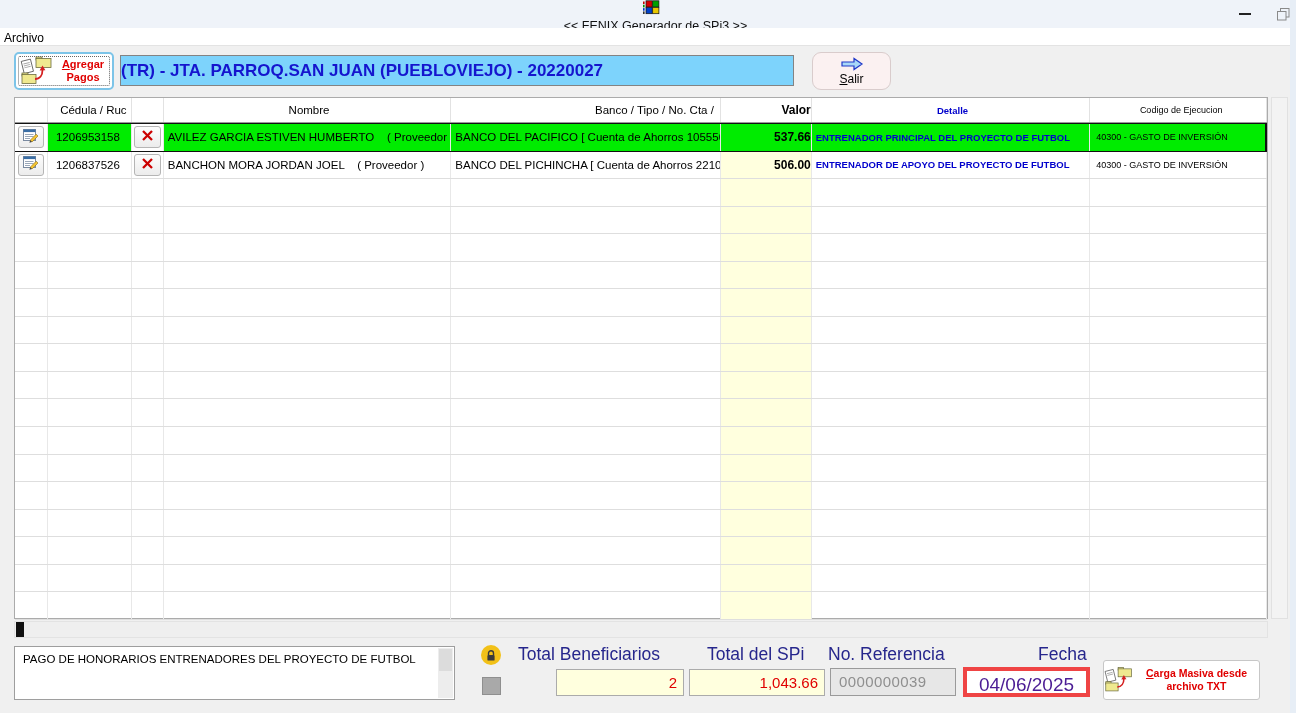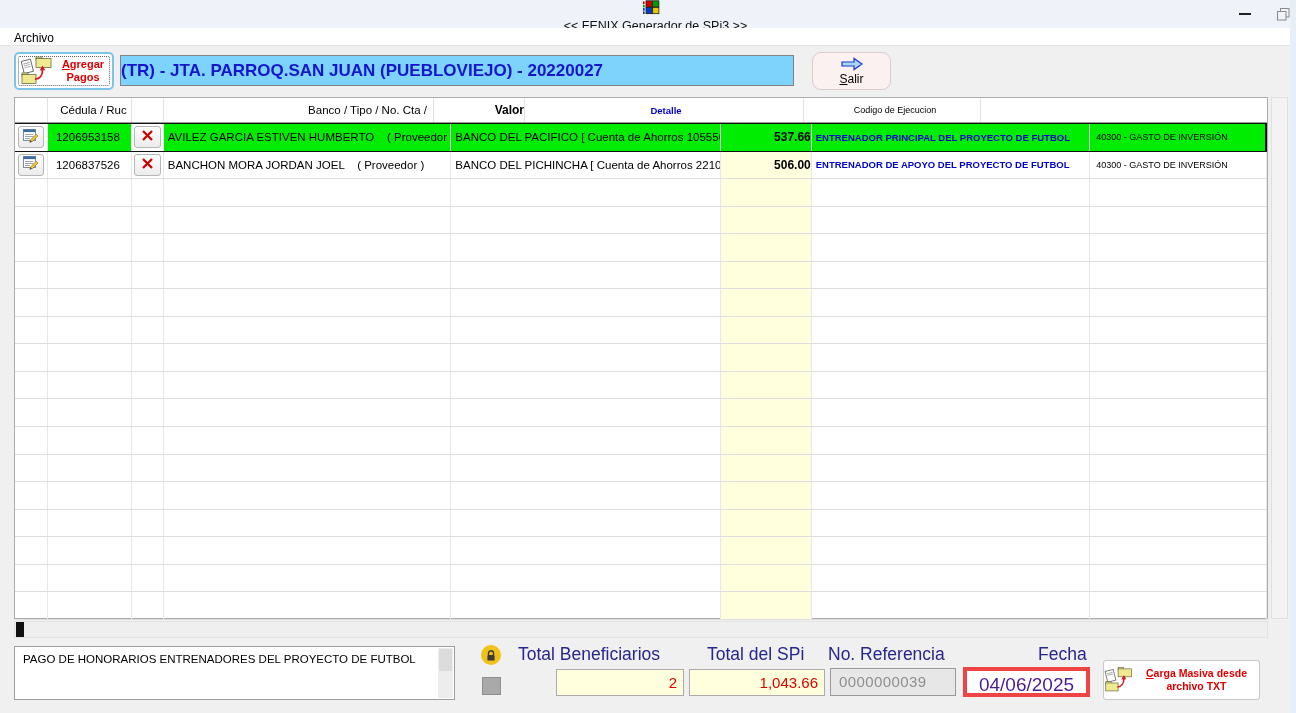--- a/index.html
+++ b/index.html
@@ -7,21 +7,21 @@
   .app{ position:relative; width:1296px; height:713px; background:#F0F0F0; overflow:hidden; }
 
   
   .titlebar{ position:absolute; left:0; top:0; width:1296px; height:28px; background:#EFF3F9; display:flex; align-items:center; padding-left:7px;flex-direction:column; }
   .apptitle{ font-size:12.5px; color:#111; margin-left:8px; }
   .win-btn{ position:absolute; top:0; width:34px; height:28px; display:flex; align-items:center; justify-content:center; }
   .win-min{ left:1228px; } .win-restore{ left:1266px; }
   .minbar{ width:12px; height:2px; background:#222; display:block; }
 
   
-  .menubar{ position:absolute; left:0; top:28px; width:1296px; height:18px; background:#FFFFFF; border-bottom:1px solid #E3E3E3; padding-left:10px; }
+  .menubar{ position:absolute; left:0; top:28px; width:1296px; height:18px; background:#FFFFFF; border-bottom:1px solid #E3E3E3; }
   .menu-item{ font-size:12px; color:#000; display:inline-block; padding:1px 4px; }
 
   
   .btn-agregar{ position:absolute; left:14px; top:52px; width:100px; height:38px; background:#FFFFFF; border:2px solid #7CC4E8; border-radius:5px; display:flex; align-items:center; justify-content:flex-start; padding-left:4px; cursor:default; }
   .btn-agregar::before{ content:""; position:absolute; inset:2px; border:1px dotted #666; border-radius:2px; pointer-events:none; }
   .btn-agregar .lbl{ font-size:11px; font-weight:bold; color:#E00000; line-height:1.15; text-align:center; flex:1; }
   .btn-agregar .lbl span{ display:block; }
   .u1::first-letter{ text-decoration:underline; }
 
   .title-field{ position:absolute; left:120px; top:55px; width:674px; height:31px; background:#7dd3fc; border:1px solid #838383; font-size:17px; font-weight:bold; color:#1515CE; line-height:29px; padding-left:0; white-space:nowrap; overflow:hidden; }
@@ -143,20 +143,21 @@
       <path d="M2 5 h12 V1.5 L22 7 L14 12.5 V9 H2 Z" fill="#A8D8F8" stroke="#2038C8" stroke-width="1.2"></path>
     </svg>
     <span class="lbl u1">Salir</span>
   </button>
 
   <div class="table">
     <div class="thead">
         <div class="hcell col-edit"></div>
         <div class="hcell col-cedula">Cédula / Ruc</div>
         <div class="hcell col-del"></div>
+        <div class="hcell col-nombre">Nombre</div>
         <div class="hcell col-banco">Banco / Tipo / No. Cta /</div>
         <div class="hcell col-valor">Valor</div>
         <div class="hcell col-detalle">Detalle</div>
         <div class="hcell col-codigo">Codigo de Ejecucion</div>
       </div>
     <div class="tbody">
         <div class="trow selected">
           <div class="cell col-edit"><div class="mini-btn"><span><svg width="16" height="15" viewBox="0 0 16 15">
                   <rect x="0.5" y="1.5" width="12" height="11" fill="#FFFFFF" stroke="#7A8AA0"></rect>
                   <rect x="0.5" y="1.5" width="12" height="2.6" fill="#3A6EA5"></rect>

